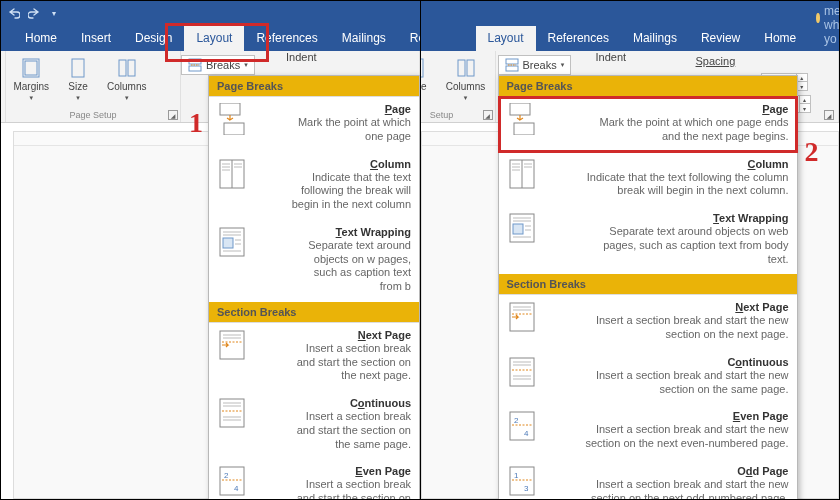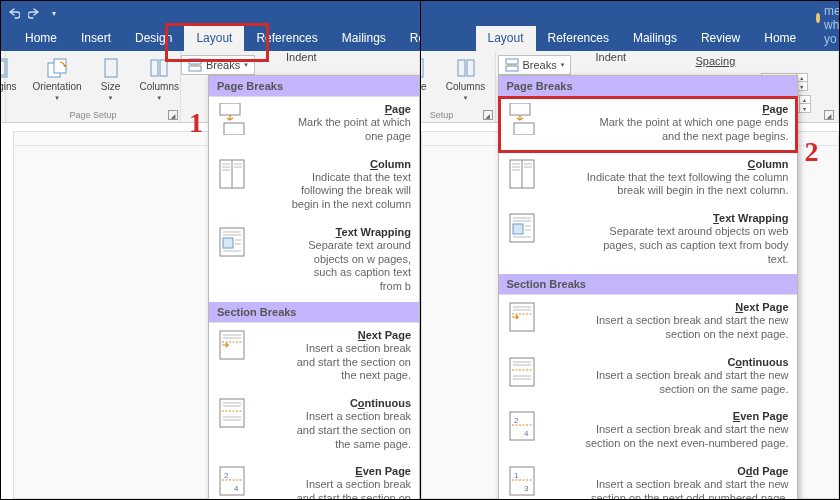--- a/index.html
+++ b/index.html
@@ -38,21 +38,21 @@
 .spinner { position: absolute; display: flex; align-items: center; background: #fff; border: 1px solid #c0c0c0; height: 18px; font-size: 10px; color: #444; }
 .spinner .sval { padding: 0 6px; min-width: 32px; }
 .spinner .spbtns { display: flex; flex-direction: column; border-left: 1px solid #c0c0c0; }
 .spinner .sp { height: 8px; width: 10px; font-size: 6px; display: flex; align-items: center; justify-content: center; color: #555; border-bottom: 1px solid #c0c0c0; }
 .spinner .sp:last-child { border-bottom: none; }
 
 .red-box-1 { position: absolute; border: 3px solid #d02a2a; pointer-events: none; left: 164px; top: 22px; width: 104px; height: 39px; z-index: 20; }
 .red-num { position: absolute; font-family: Georgia, serif; font-weight: bold; font-size: 28px; color: #d02a2a; z-index: 30; }
 
 .menu { position: absolute; background: #fff; border: 1px solid #b8b8b8; box-shadow: 2px 2px 6px rgba(0,0,0,.25); width: 320px; z-index: 10; font-size: 11px; }
-.menu-header { background: #c4b5fd; color: #555; font-weight: bold; padding: 4px 8px; border-bottom: 1px solid #ddd; }
+.menu-header { background: #eab308; color: #555; font-weight: bold; padding: 4px 8px; border-bottom: 1px solid #ddd; }
 .menu-item { display: flex; padding: 6px 8px 8px; gap: 10px; cursor: pointer; }
 .menu-item.red-highlight { outline: 3px solid #d02a2a; outline-offset: -2px; position: relative; z-index: 2; }
 .mi-icon { width: 32px; min-width: 32px; height: 32px; display: flex; align-items: center; justify-content: center; }
 .mi-icon svg { width: 30px; height: 32px; }
 .mi-text { flex: 1; text-align: right; }
 .mi-title { font-weight: bold; color: #333; margin-bottom: 1px; }
 .mi-title .letter { text-decoration: underline; }
 .mi-desc { color: #666; line-height: 1.25; margin-left: 32px; }
 
 .doc-area { position: absolute; left: 12px; top: 130px; right: 0; bottom: 0; background: #f9f9f9; border: 1px solid #ddd; }
@@ -187,29 +187,20 @@
               <svg>
                 <use href="#i-margins"></use>
               </svg>
             </span>
           <span class="rlabel">Margins</span>
           <span class="rdrop">▾</span>
         </div>
         <div class="rbtn">
           <span class="ric">
               <svg>
-                <use href="#i-orient"></use>
-              </svg>
-            </span>
-          <span class="rlabel">Orientation</span>
-          <span class="rdrop">▾</span>
-        </div>
-        <div class="rbtn">
-          <span class="ric">
-              <svg>
                 <use href="#i-size"></use>
               </svg>
             </span>
           <span class="rlabel">Size</span>
           <span class="rdrop">▾</span>
         </div>
         <div class="rbtn">
           <span class="ric">
               <svg>
                 <use href="#i-columns"></use>

